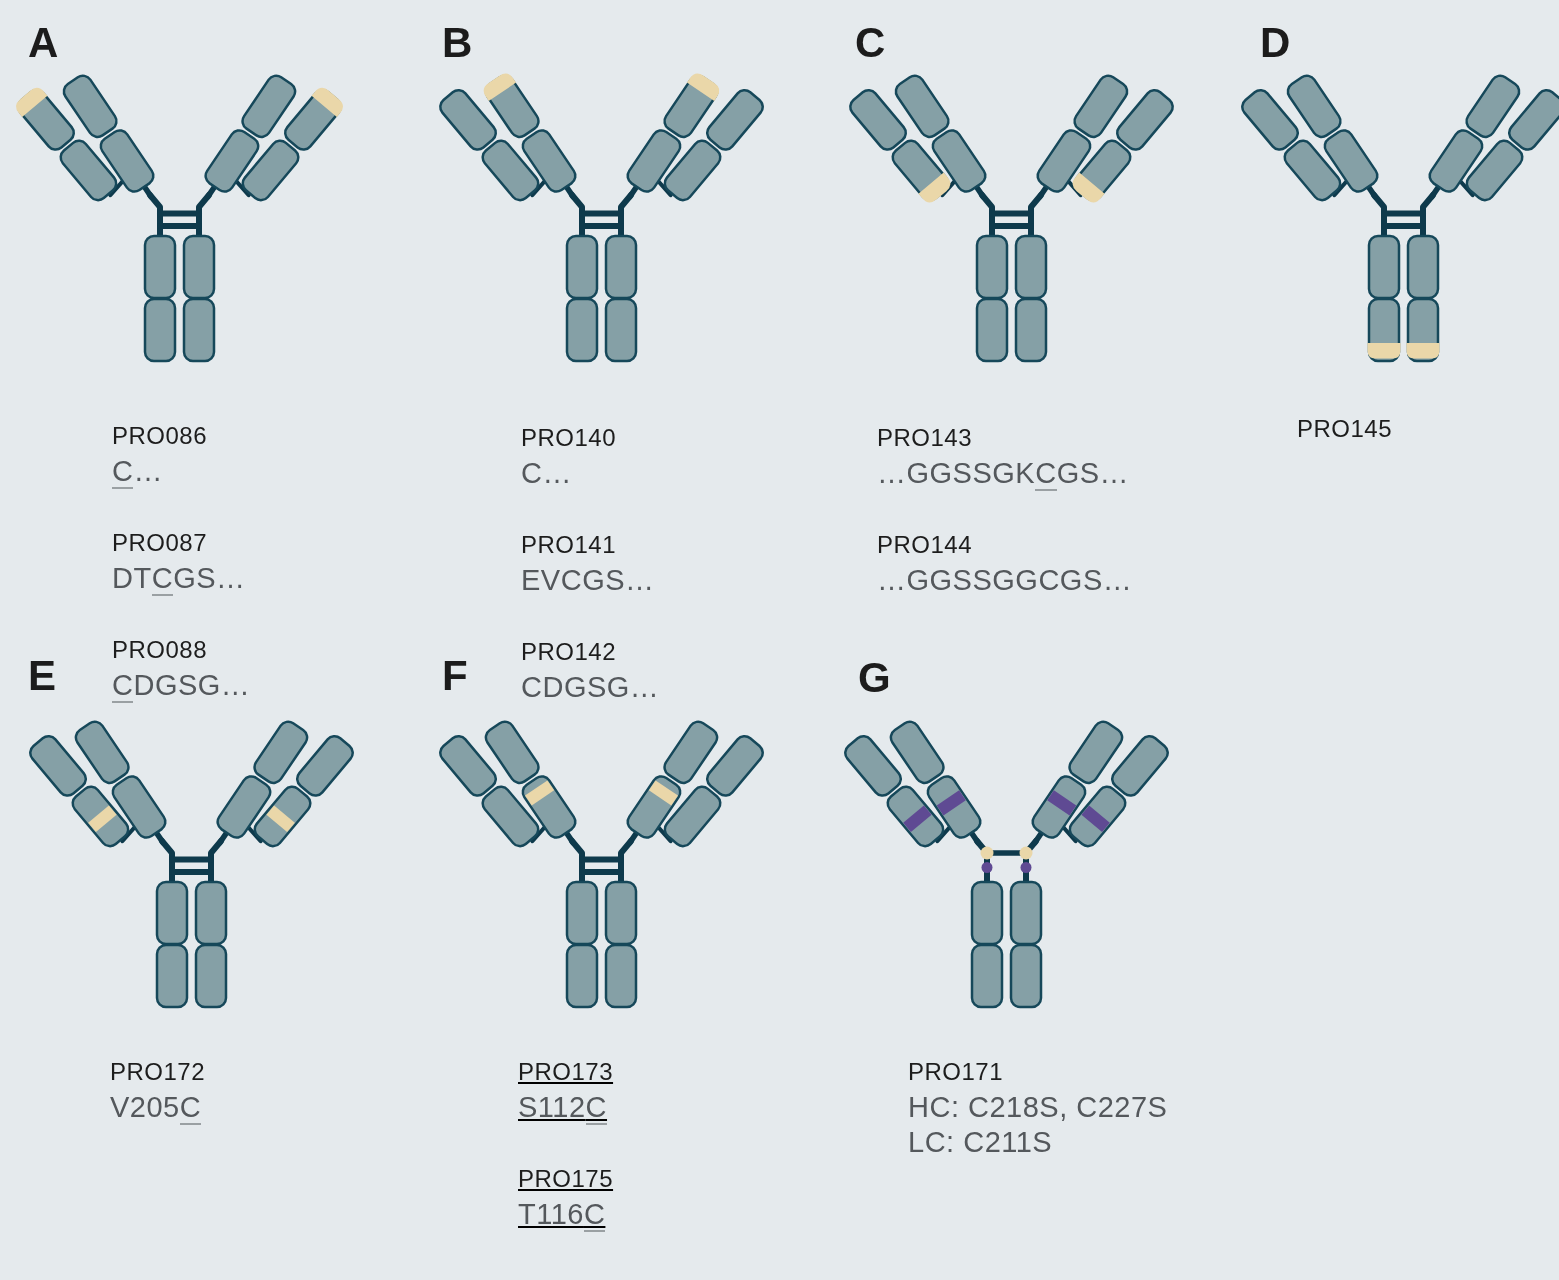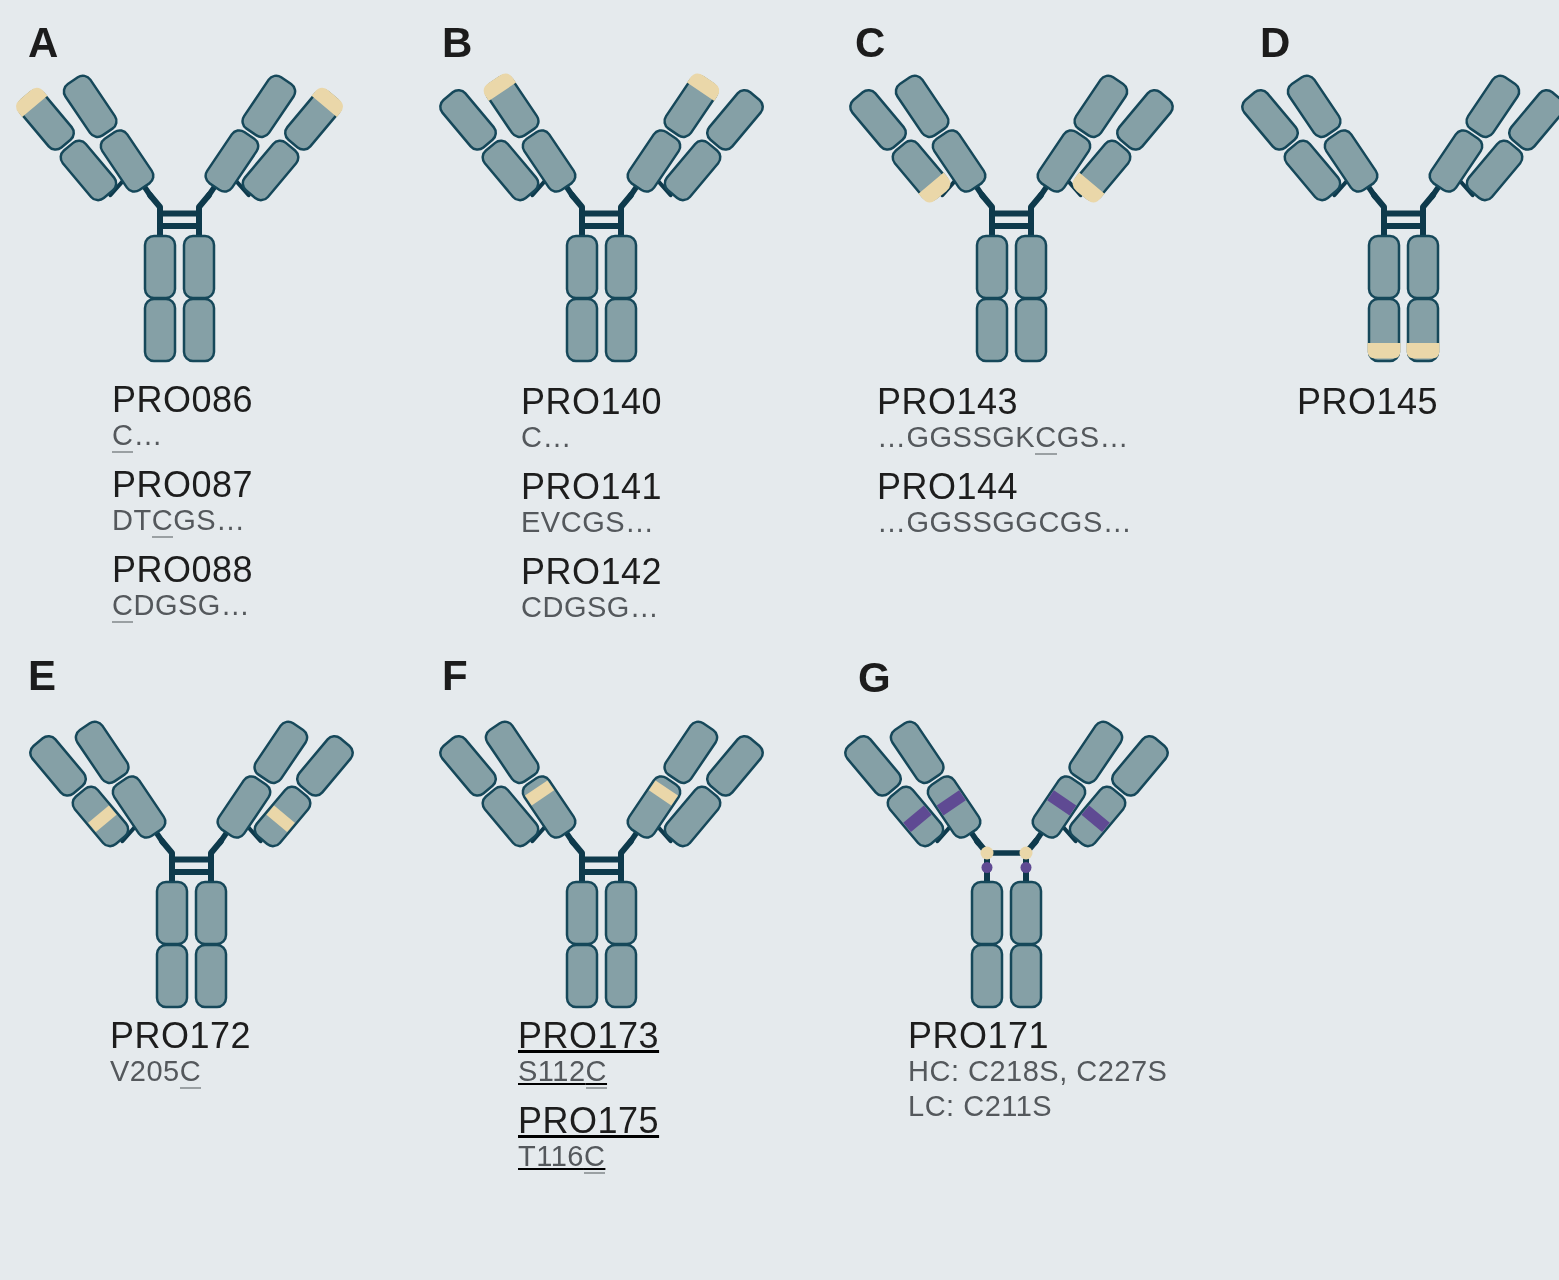--- a/index.html
+++ b/index.html
@@ -2,21 +2,21 @@
 <html><head>
 <meta charset="utf-8">
 <style>
   html,body{margin:0;padding:0;background:#e5eaed;}
   .page{position:relative;width:1559px;height:1280px;background:#e5eaed;
         font-family:"Liberation Sans",sans-serif;overflow:hidden;}
   .letter{position:absolute;font-size:42px;font-weight:700;color:#1c1c1c;line-height:1;}
   .antibody{position:absolute;width:345px;height:365px;}
   .entries{position:absolute;}
   .entry{margin-bottom:14px;}
-  .entry-name{font-size:36px;color:#1d1d1d;font-weight:400;line-height:36px;letter-spacing:.5px;}
+  .entry-name{font-size:24px;color:#1d1d1d;font-weight:400;line-height:36px;letter-spacing:.5px;margin-top:36px;}
   .seq{font-size:29px;color:#54585c;font-weight:300;line-height:35px;letter-spacing:.5px;}
   .u{border-bottom:2.5px solid #9aa0a3;padding-bottom:0px;}
 </style>
 </head>
 <body>
 
 <div class="page">
 
   <section>
     <div class="letter" style="left:28px;top:22px;">A</div>
@@ -215,21 +215,21 @@
             <g>
               <rect x="-15" y="-138" width="30" height="62" rx="9" ry="9" fill="#85a0a6" stroke="#16485a" stroke-width="2.5"></rect>
               <rect x="-15" y="-72" width="30" height="62" rx="9" ry="9" fill="#85a0a6" stroke="#16485a" stroke-width="2.5"></rect>
             </g>
             <g transform="translate(-33,-14) rotate(-6)">
               <rect x="-15" y="-138" width="30" height="62" rx="9" ry="9" fill="#85a0a6" stroke="#16485a" stroke-width="2.5"></rect>
               <rect x="-15" y="-72" width="30" height="62" rx="9" ry="9" fill="#85a0a6" stroke="#16485a" stroke-width="2.5"></rect>
             </g>
           </g>
         </svg></div>
-    <div class="entries" style="left:1297px;top:384px;">
+    <div class="entries" style="left:1297px;top:375px;">
         <div class="entry">
           <div class="entry-name">PRO145</div>
         </div>
       </div>
   </section>
 
   <section>
     <div class="letter" style="left:28px;top:655px;">E</div>
     <div class="antibody" style="left:12px;top:646px;"><svg viewBox="0 0 345 365" width="345" height="365">
           <path d="M150 195 L160 207 L160 236" stroke="#0e3a4c" fill="none" stroke-width="6" stroke-linejoin="round" stroke-linecap="round"></path>

